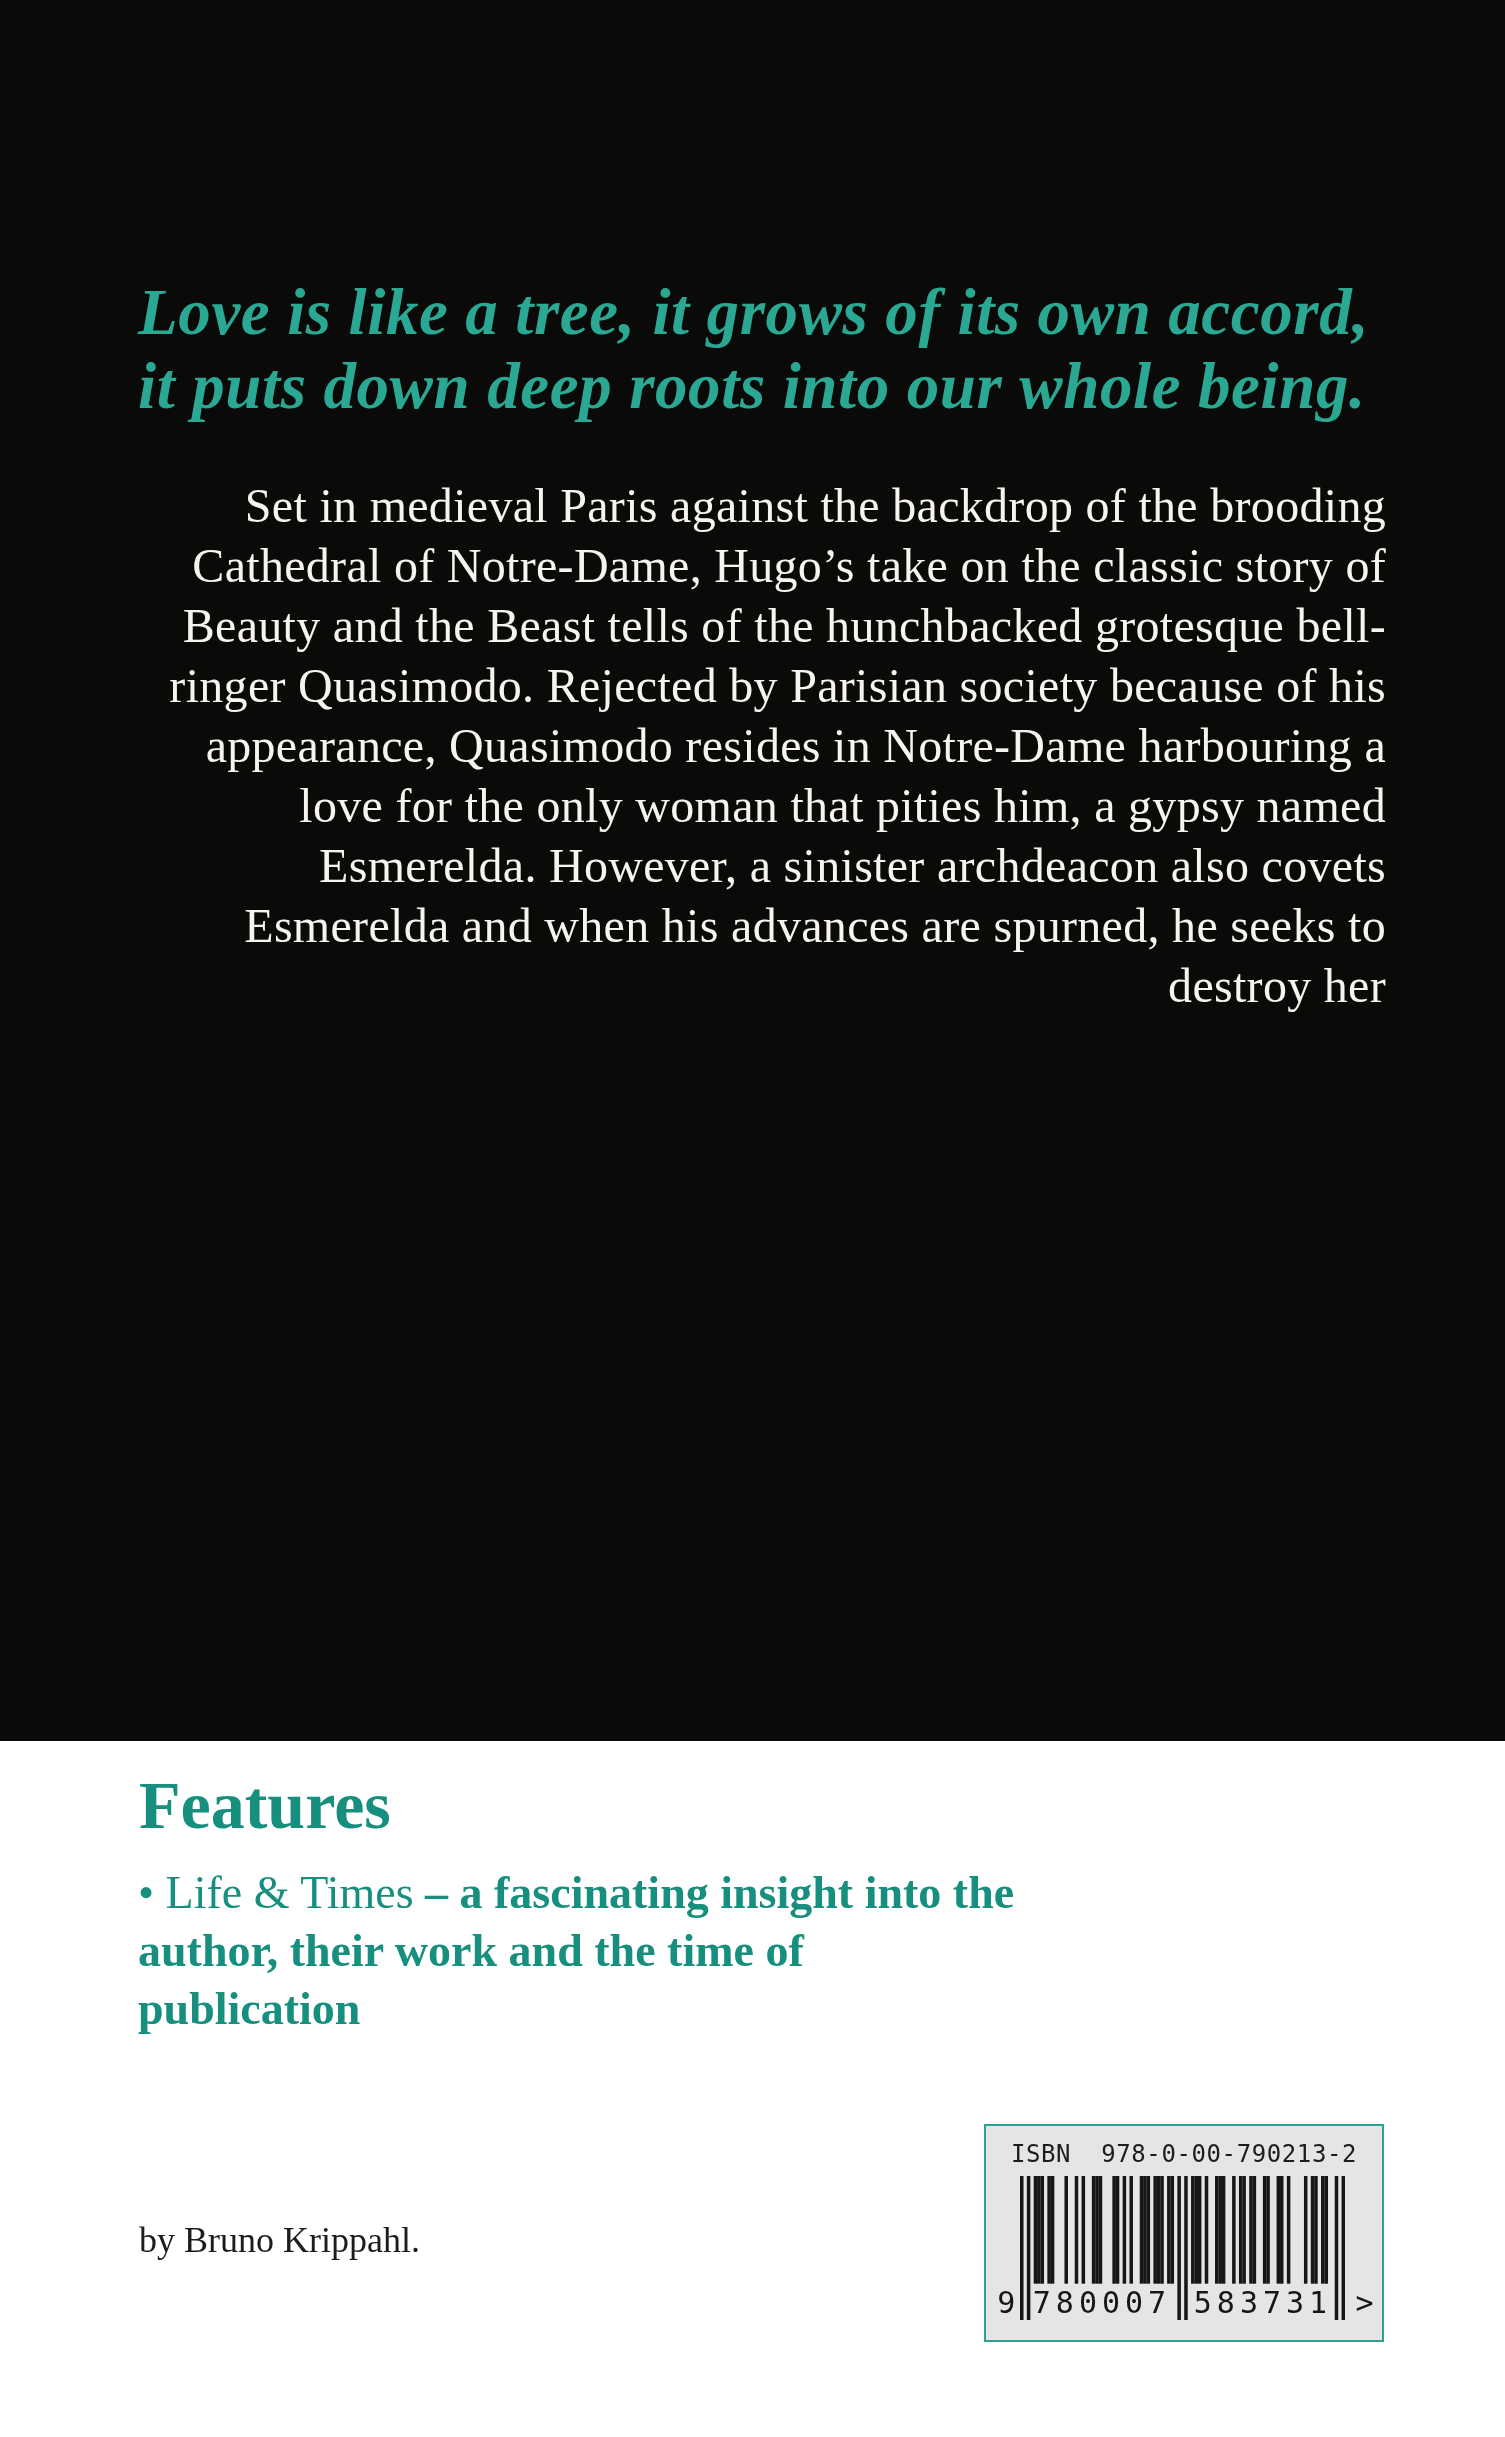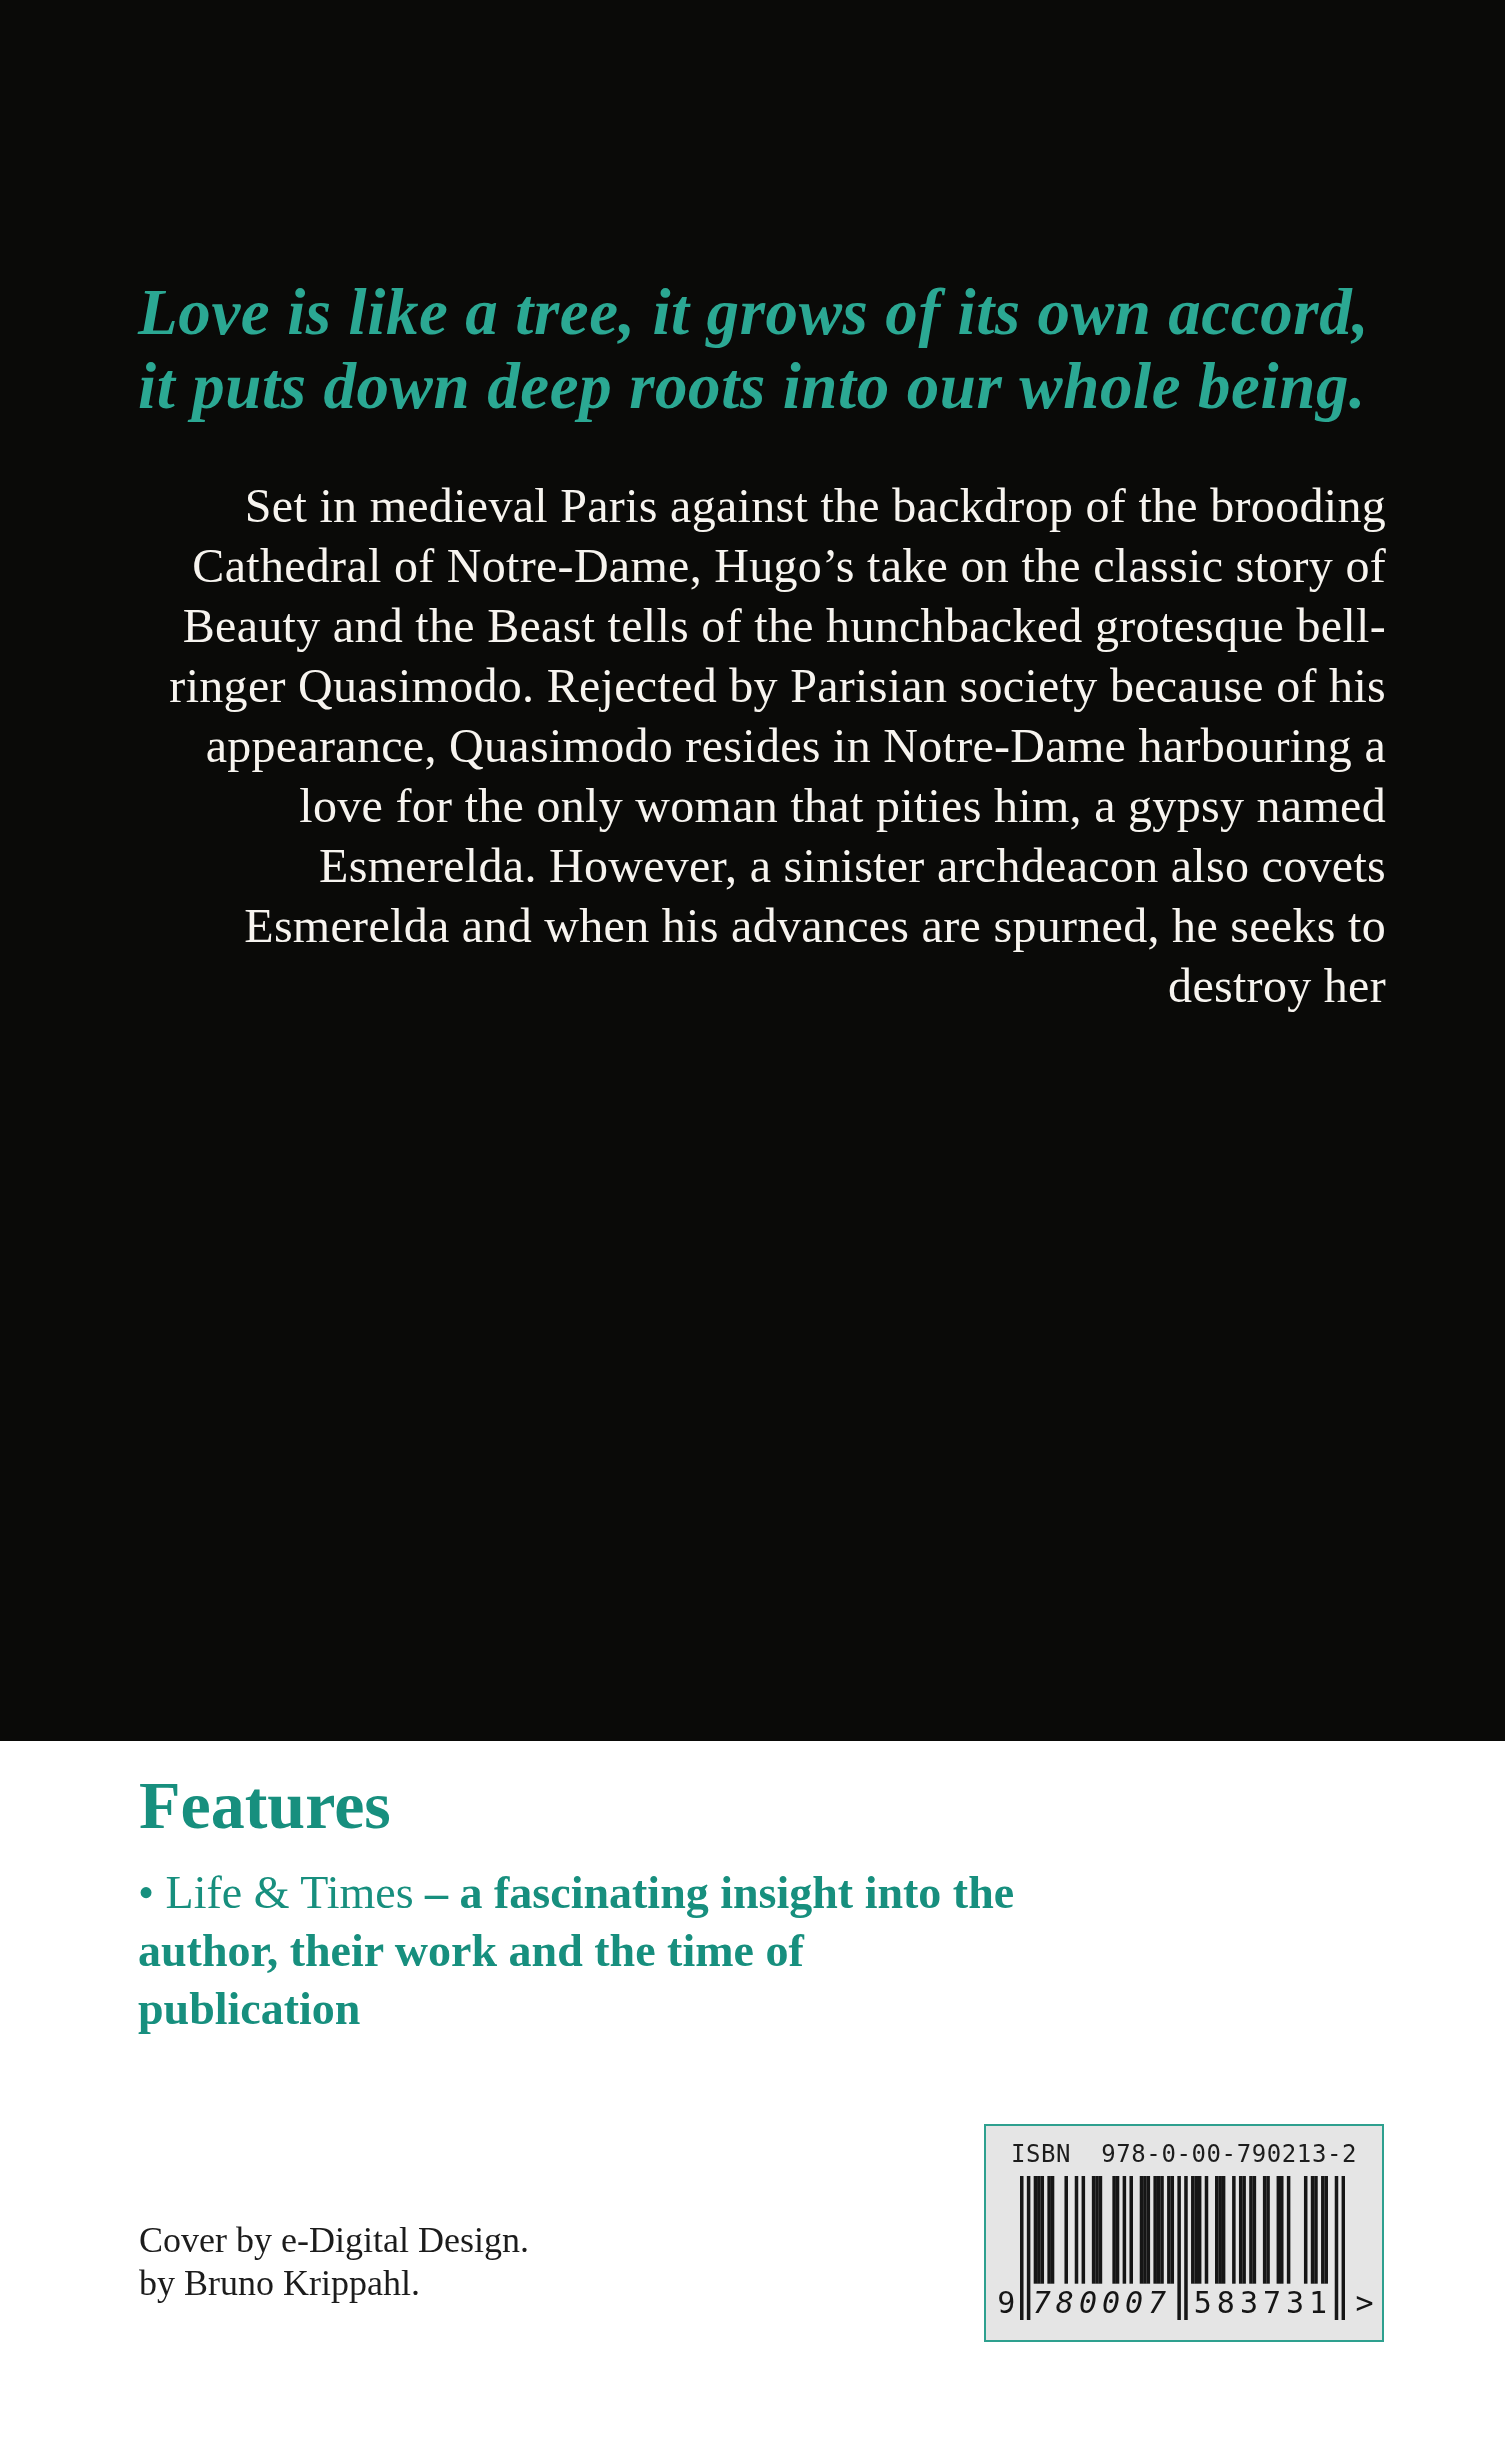--- a/index.html
+++ b/index.html
@@ -70,41 +70,40 @@
     position:absolute;left:34px;top:50px;width:325px;height:144px;
   }
   .bars-wrap svg{display:block;width:100%;height:100%;}
   .bc-digit{
     position:absolute;
     font-family:"DejaVu Sans Mono", monospace;
     font-size:30px;line-height:35px;color:var(--bar-ink);
     top:159px;text-align:center;
   }
   .bc-first{left:6.3px;width:28px;}
-  .bc-left{left:44px;width:144px;letter-spacing:5px;font-style:italic;}
+  .bc-left{left:44px;width:144px;letter-spacing:5px;}
   .bc-right{left:205px;width:144px;letter-spacing:5px;}
   .bc-chevron{left:363px;width:31px;}
 </style>
 </head>
 <body>
 
 <div class="black-panel">
   <div class="quote">Love is like a tree, it grows of its own accord,
 it puts down deep roots into our whole being.</div>
   <div class="synopsis">Set in medieval Paris against the backdrop of the brooding Cathedral of Notre-Dame, Hugo’s take on the classic story of Beauty and the Beast tells of the hunchbacked grotesque bell-ringer Quasimodo. Rejected by Parisian society because of his appearance, Quasimodo resides in Notre-Dame harbouring a love for the only woman that pities him, a gypsy named Esmerelda. However, a sinister archdeacon also covets Esmerelda and when his advances are spurned, he seeks to destroy her</div>
 </div>
 
 <div class="features-heading">Features</div>
 
 <div class="features-list">
     <div class="bullet"><span class="marker">• </span><span class="it">Life &amp; Times</span><span> – a fascinating insight into the author, their work and the time of publication</span></div>
   </div>
 
 <div class="credits">
-  <div>Cover by e-Digital Design.</div>
   <div>by Bruno Krippahl.</div>
 </div>
 
 <div class="barcode-box">
   <div class="isbn-line">ISBN  978-0-00-790213-2</div>
   <div class="bars-wrap">
       <svg viewBox="0 0 518 230" preserveAspectRatio="none">
         <rect x="0.00" y="0" width="5.60" height="230" fill="#161616"></rect>
         <rect x="10.91" y="0" width="5.60" height="230" fill="#161616"></rect>
         <rect x="21.81" y="0" width="5.60" height="172" fill="#161616"></rect>

